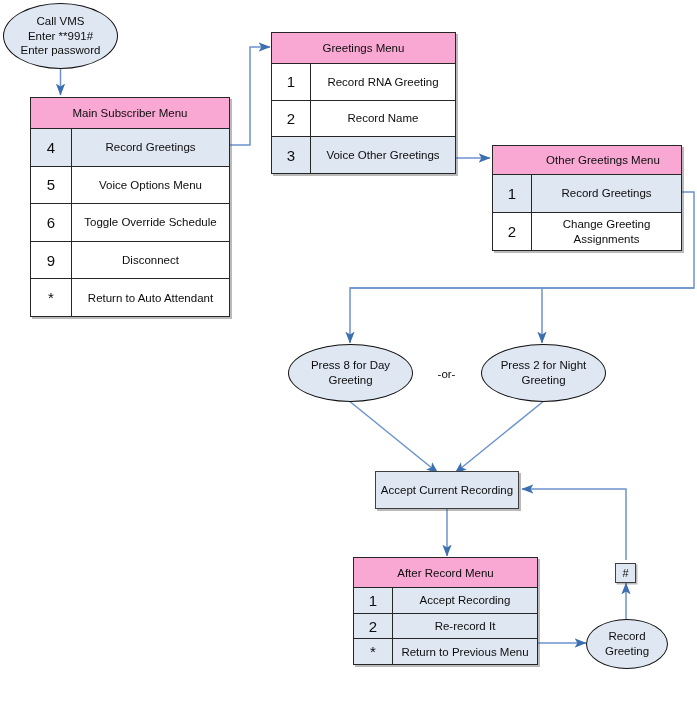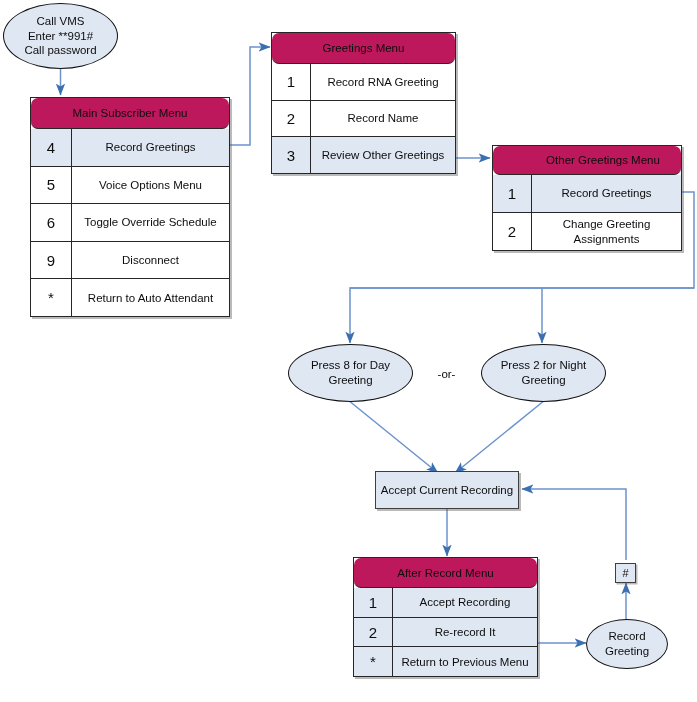--- a/index.html
+++ b/index.html
@@ -54,29 +54,28 @@
   .menu {
     border: 1.6px solid #262626;
     background: #ffffff;
     box-shadow: 2px 2px 0 0 rgba(90,90,90,0.42);
     display: flex;
     flex-direction: column;
     box-sizing: border-box;
   }
   .menu-title {
     flex: 0 0 auto;
-    background: #be185d;
+    background: #f9a8d4;
     border-bottom: 1.6px solid #262626;
     font-size: 11.5px;
     color: #0d0d0d;
     display: flex;
     align-items: center;
     justify-content: center;
     text-align: center;
-    border-radius: 7px;
   }
   .menu-row {
     flex: 1 1 0;
     display: flex;
     border-bottom: 1.6px solid #262626;
     min-height: 0;
   }
   .menu-row:last-child { border-bottom: none; }
   .menu-row .key {
     flex: 0 0 auto;
@@ -174,21 +173,21 @@
       <path d="M626,560 L626,489 L522,489"></path>
     </g>
 
     <path d="M694,288 L350,288" stroke="#6b93cc" stroke-width="1.5" fill="none"></path>
   </svg>
 
   <div class="node ellipse" style="left:3px; top:3px; width:115px; height:66px;">
     <div>
       <span class="txt">Call VMS</span>
       <span class="txt">Enter **991#</span>
-      <span class="txt">Call password</span>
+      <span class="txt">Enter password</span>
     </div>
   </div>
 
   <div class="node menu" style="left:30px; top:97px; width:200px; height:220px;">
     <div class="menu-title" style="height:30px;">Main Subscriber Menu</div>
     <div class="menu-row fill-blue">
       <div class="key" style="width:40px;">4</div>
       <div class="label">Record Greetings</div>
     </div>
     <div class="menu-row fill-white">
@@ -214,21 +213,21 @@
     <div class="menu-row fill-white">
       <div class="key" style="width:38px;">1</div>
       <div class="label">Record RNA Greeting</div>
     </div>
     <div class="menu-row fill-white">
       <div class="key" style="width:38px;">2</div>
       <div class="label">Record Name</div>
     </div>
     <div class="menu-row fill-blue">
       <div class="key" style="width:38px;">3</div>
-      <div class="label">Review Other Greetings</div>
+      <div class="label">Voice Other Greetings</div>
     </div>
   </div>
 
   <div class="node menu" style="left:492px; top:145px; width:190px; height:106px;">
     <div class="menu-title" style="height:28px;padding-left:32px;">Other Greetings Menu</div>
     <div class="menu-row fill-blue">
       <div class="key" style="width:38px;">1</div>
       <div class="label">Record Greetings</div>
     </div>
     <div class="menu-row fill-white">
@@ -250,21 +249,21 @@
     <div>
       <span class="txt">Press 2 for Night</span>
       <span class="txt">Greeting</span>
     </div>
   </div>
 
   <div class="node procbox" style="left:375px; top:471px; width:144px; height:38px;">
     <span>Accept Current Recording</span>
   </div>
 
-  <div class="node menu" style="left:353px; top:557px; width:185px; height:120px;">
+  <div class="node menu" style="left:353px; top:557px; width:185px; height:108px;">
     <div class="menu-title" style="height:29px;">After Record Menu</div>
     <div class="menu-row fill-blue">
       <div class="key" style="width:38px;">1</div>
       <div class="label">Accept Recording</div>
     </div>
     <div class="menu-row fill-blue">
       <div class="key" style="width:38px;">2</div>
       <div class="label">Re-record It</div>
     </div>
     <div class="menu-row fill-blue">

